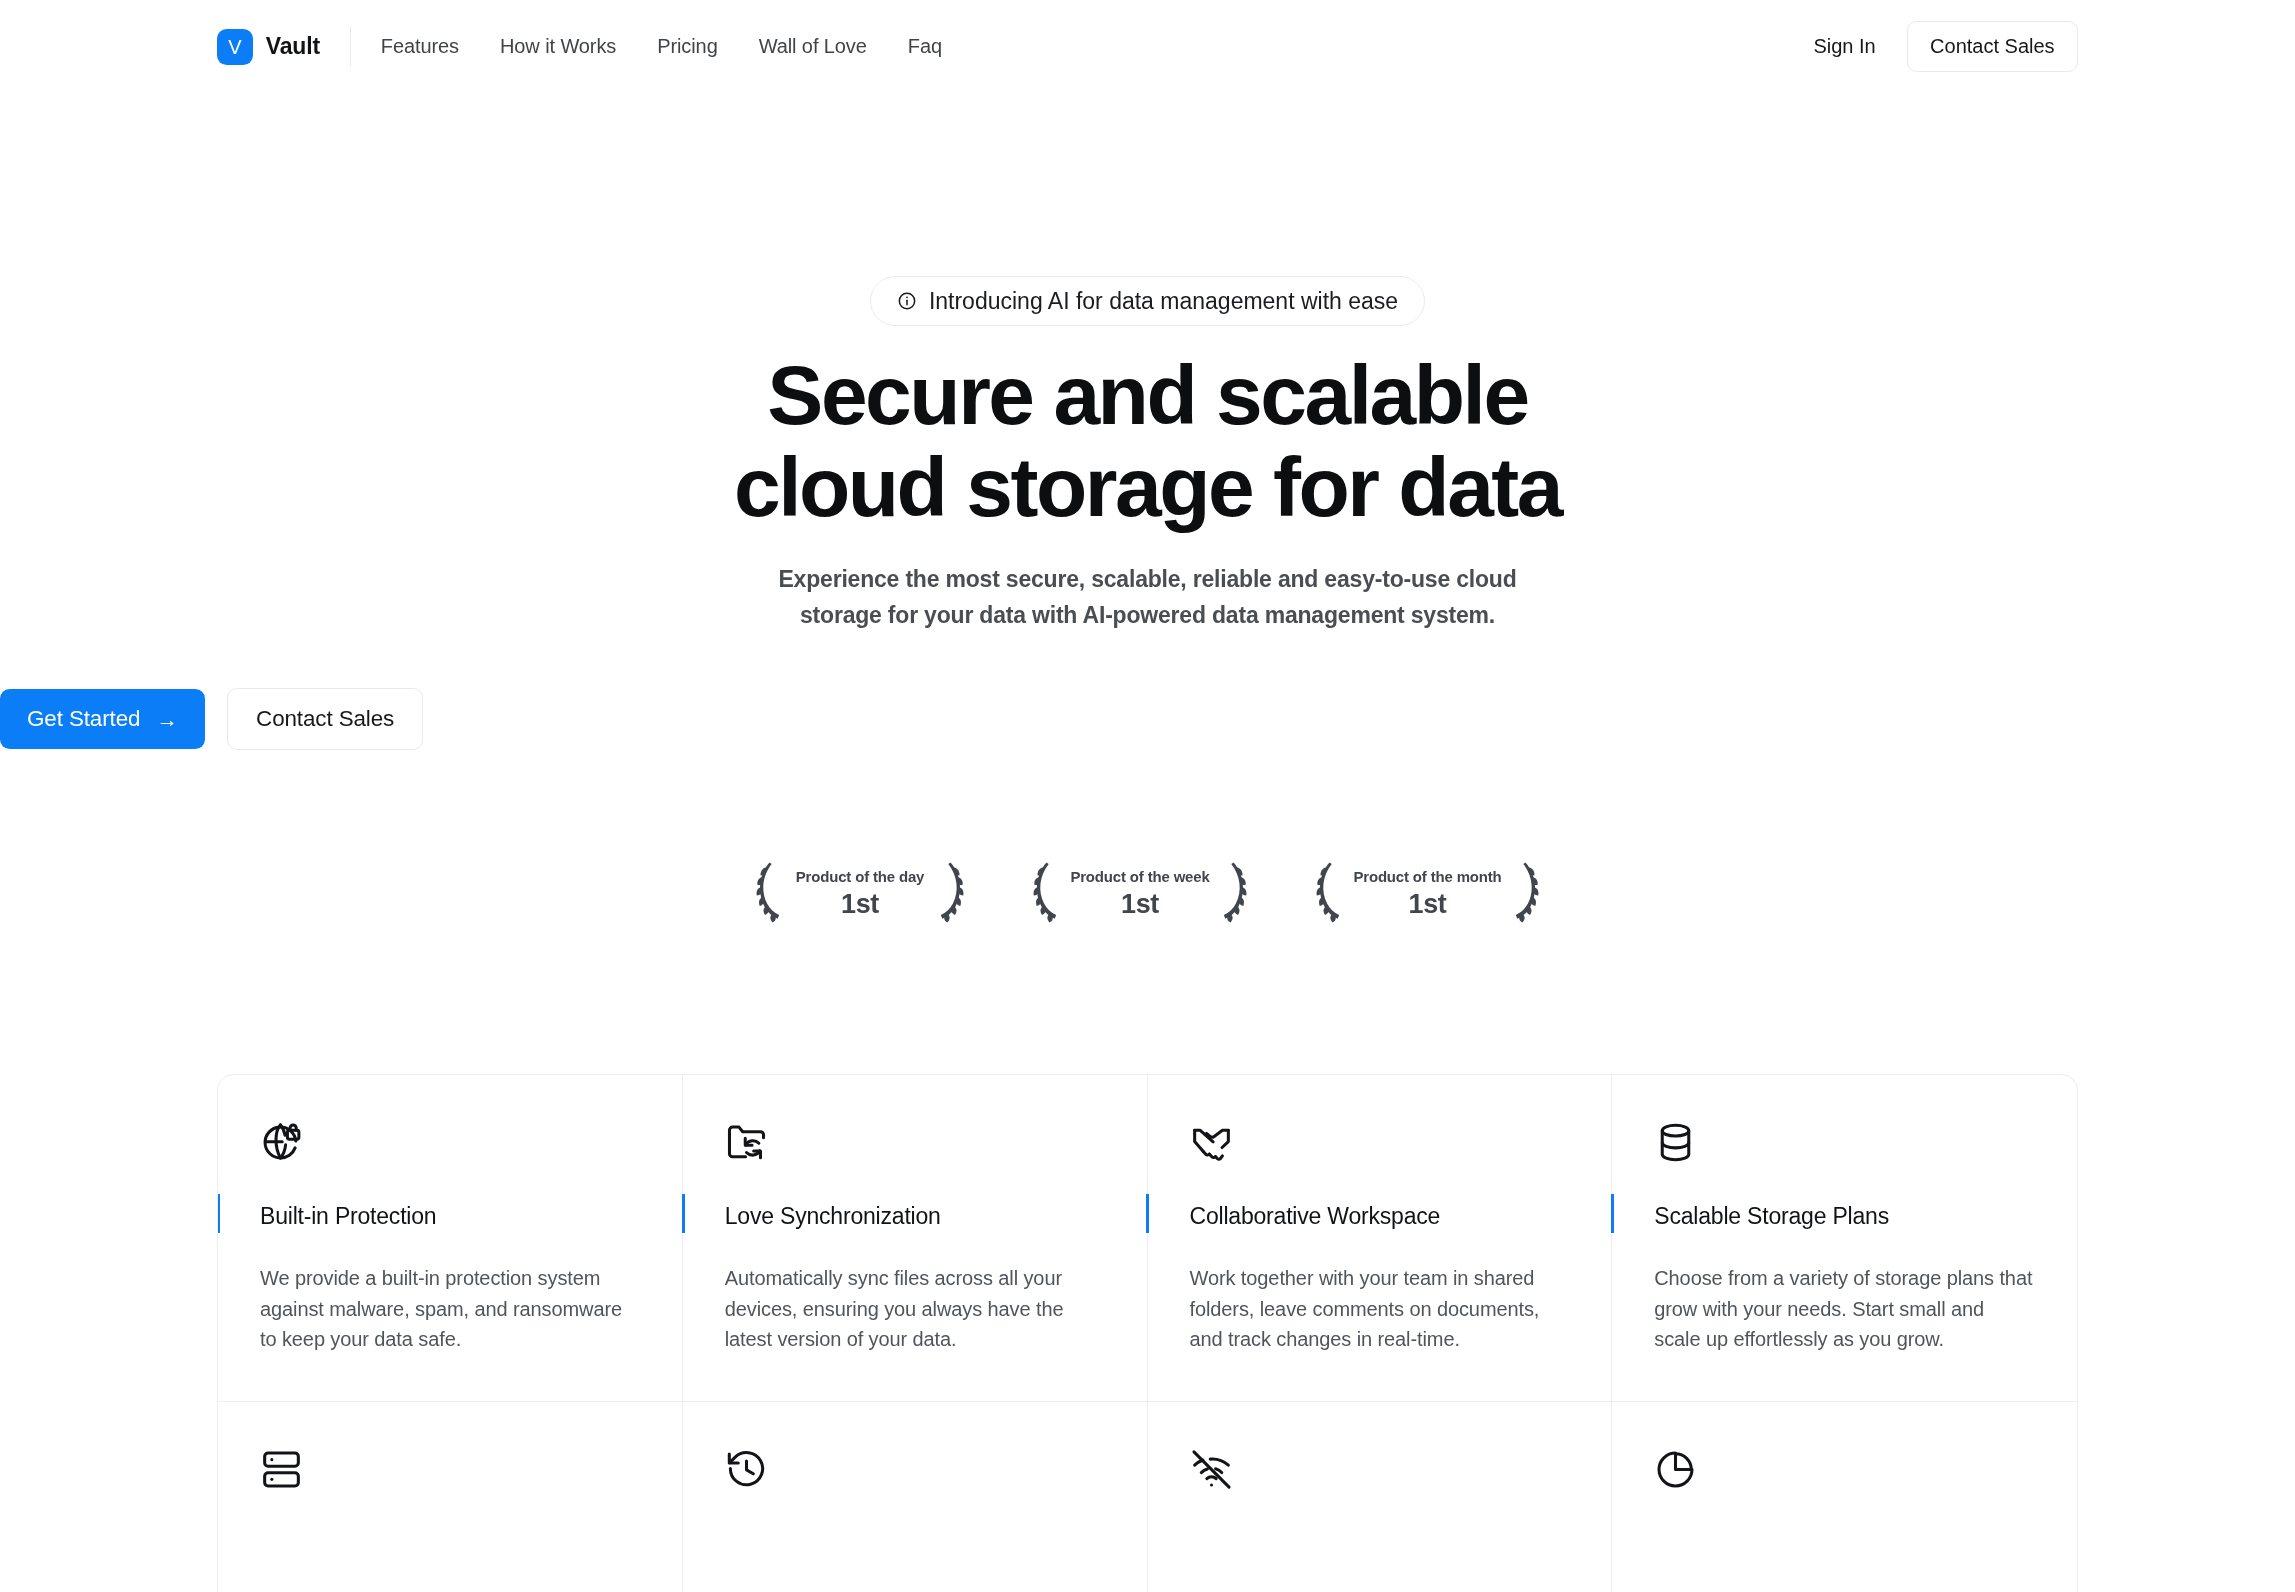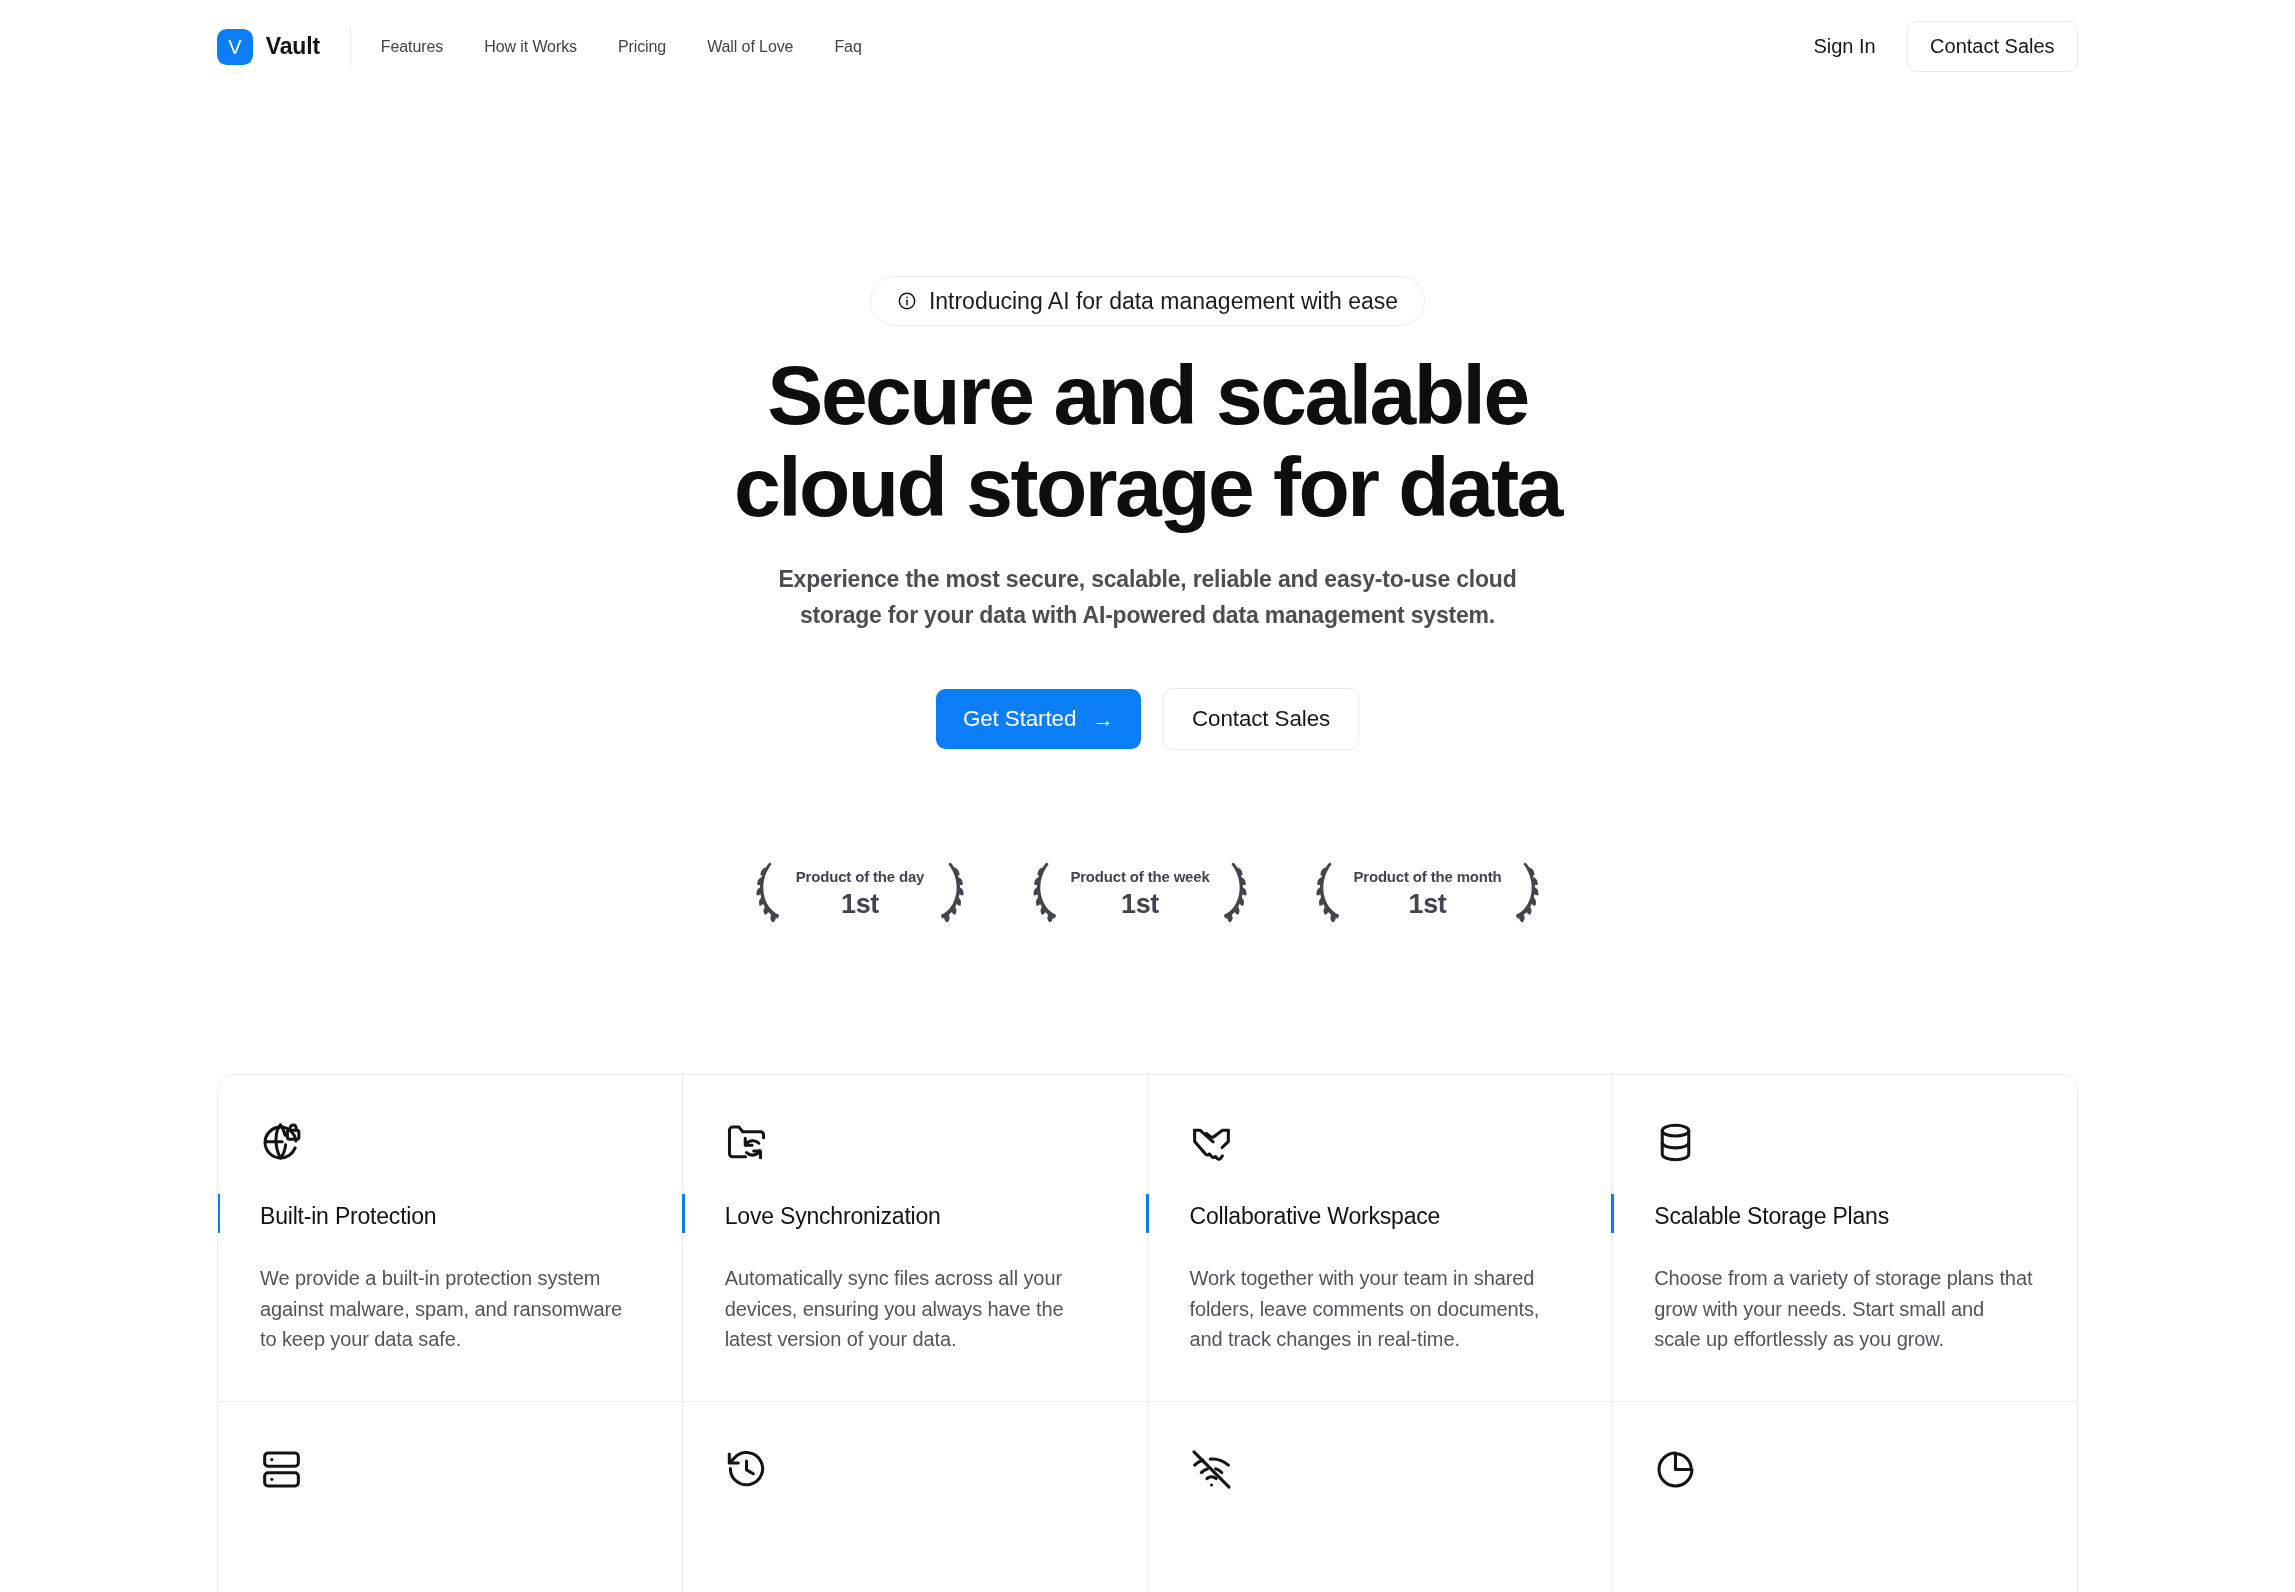--- a/index.html
+++ b/index.html
@@ -26,21 +26,21 @@
     border-radius: 9.7px;
     background: #0b7ef7;
     color: #ffffff;
     display: flex; align-items: center; justify-content: center;
     font-size: 20px; font-weight: 400; line-height: 1;
   }
   .brand-name { font-size: 23px; font-weight: 700; color: #111315; letter-spacing: -0.1px; }
   .nav-divider { width: 0.7px; height: 39px; background: #e6e8ea; margin: 0 30px; }
   .nav-links { display: flex; align-items: center; gap: 41px; }
   .nav-link {
-    font-size: 16px; color: #414447; font-weight: 400; letter-spacing: -0.1px;
+    font-size: 20px; color: #414447; font-weight: 400; letter-spacing: -0.1px;
     cursor: pointer; white-space: nowrap;
   }
   .nav-right { margin-left: auto; display: flex; align-items: center; gap: 31px; }
   .signin-link { font-size: 20px; color: #16181a; font-weight: 400; cursor: pointer; }
   .btn-outline {
     font-size: 20px; color: #16181a; font-weight: 400;
     background: #ffffff;
     border: 1.1px solid #e7e9eb;
     border-radius: 9.7px;
     padding: 12.7px 22.4px;
@@ -72,21 +72,21 @@
   .hero-sub {
     margin-top: 27px;
     font-size: 23px;
     line-height: 1.58;
     color: #4a4e53;
     font-weight: 700;
     letter-spacing: -0.2px;
   }
   .cta-row {
     margin-top: 55px;
-    display: flex; justify-content: center; align-items: center; gap: 22.4px;
+    display: flex; justify-content: flex-start; align-items: center; gap: 22.4px;
   }
   .btn-primary {
     background: #0b7ef7;
     color: #ffffff;
     border: none;
     border-radius: 9.7px;
     font-size: 22.4px;
     font-family: inherit;
     padding: 17px 27px;
     display: inline-flex; align-items: center; gap: 16.4px;

